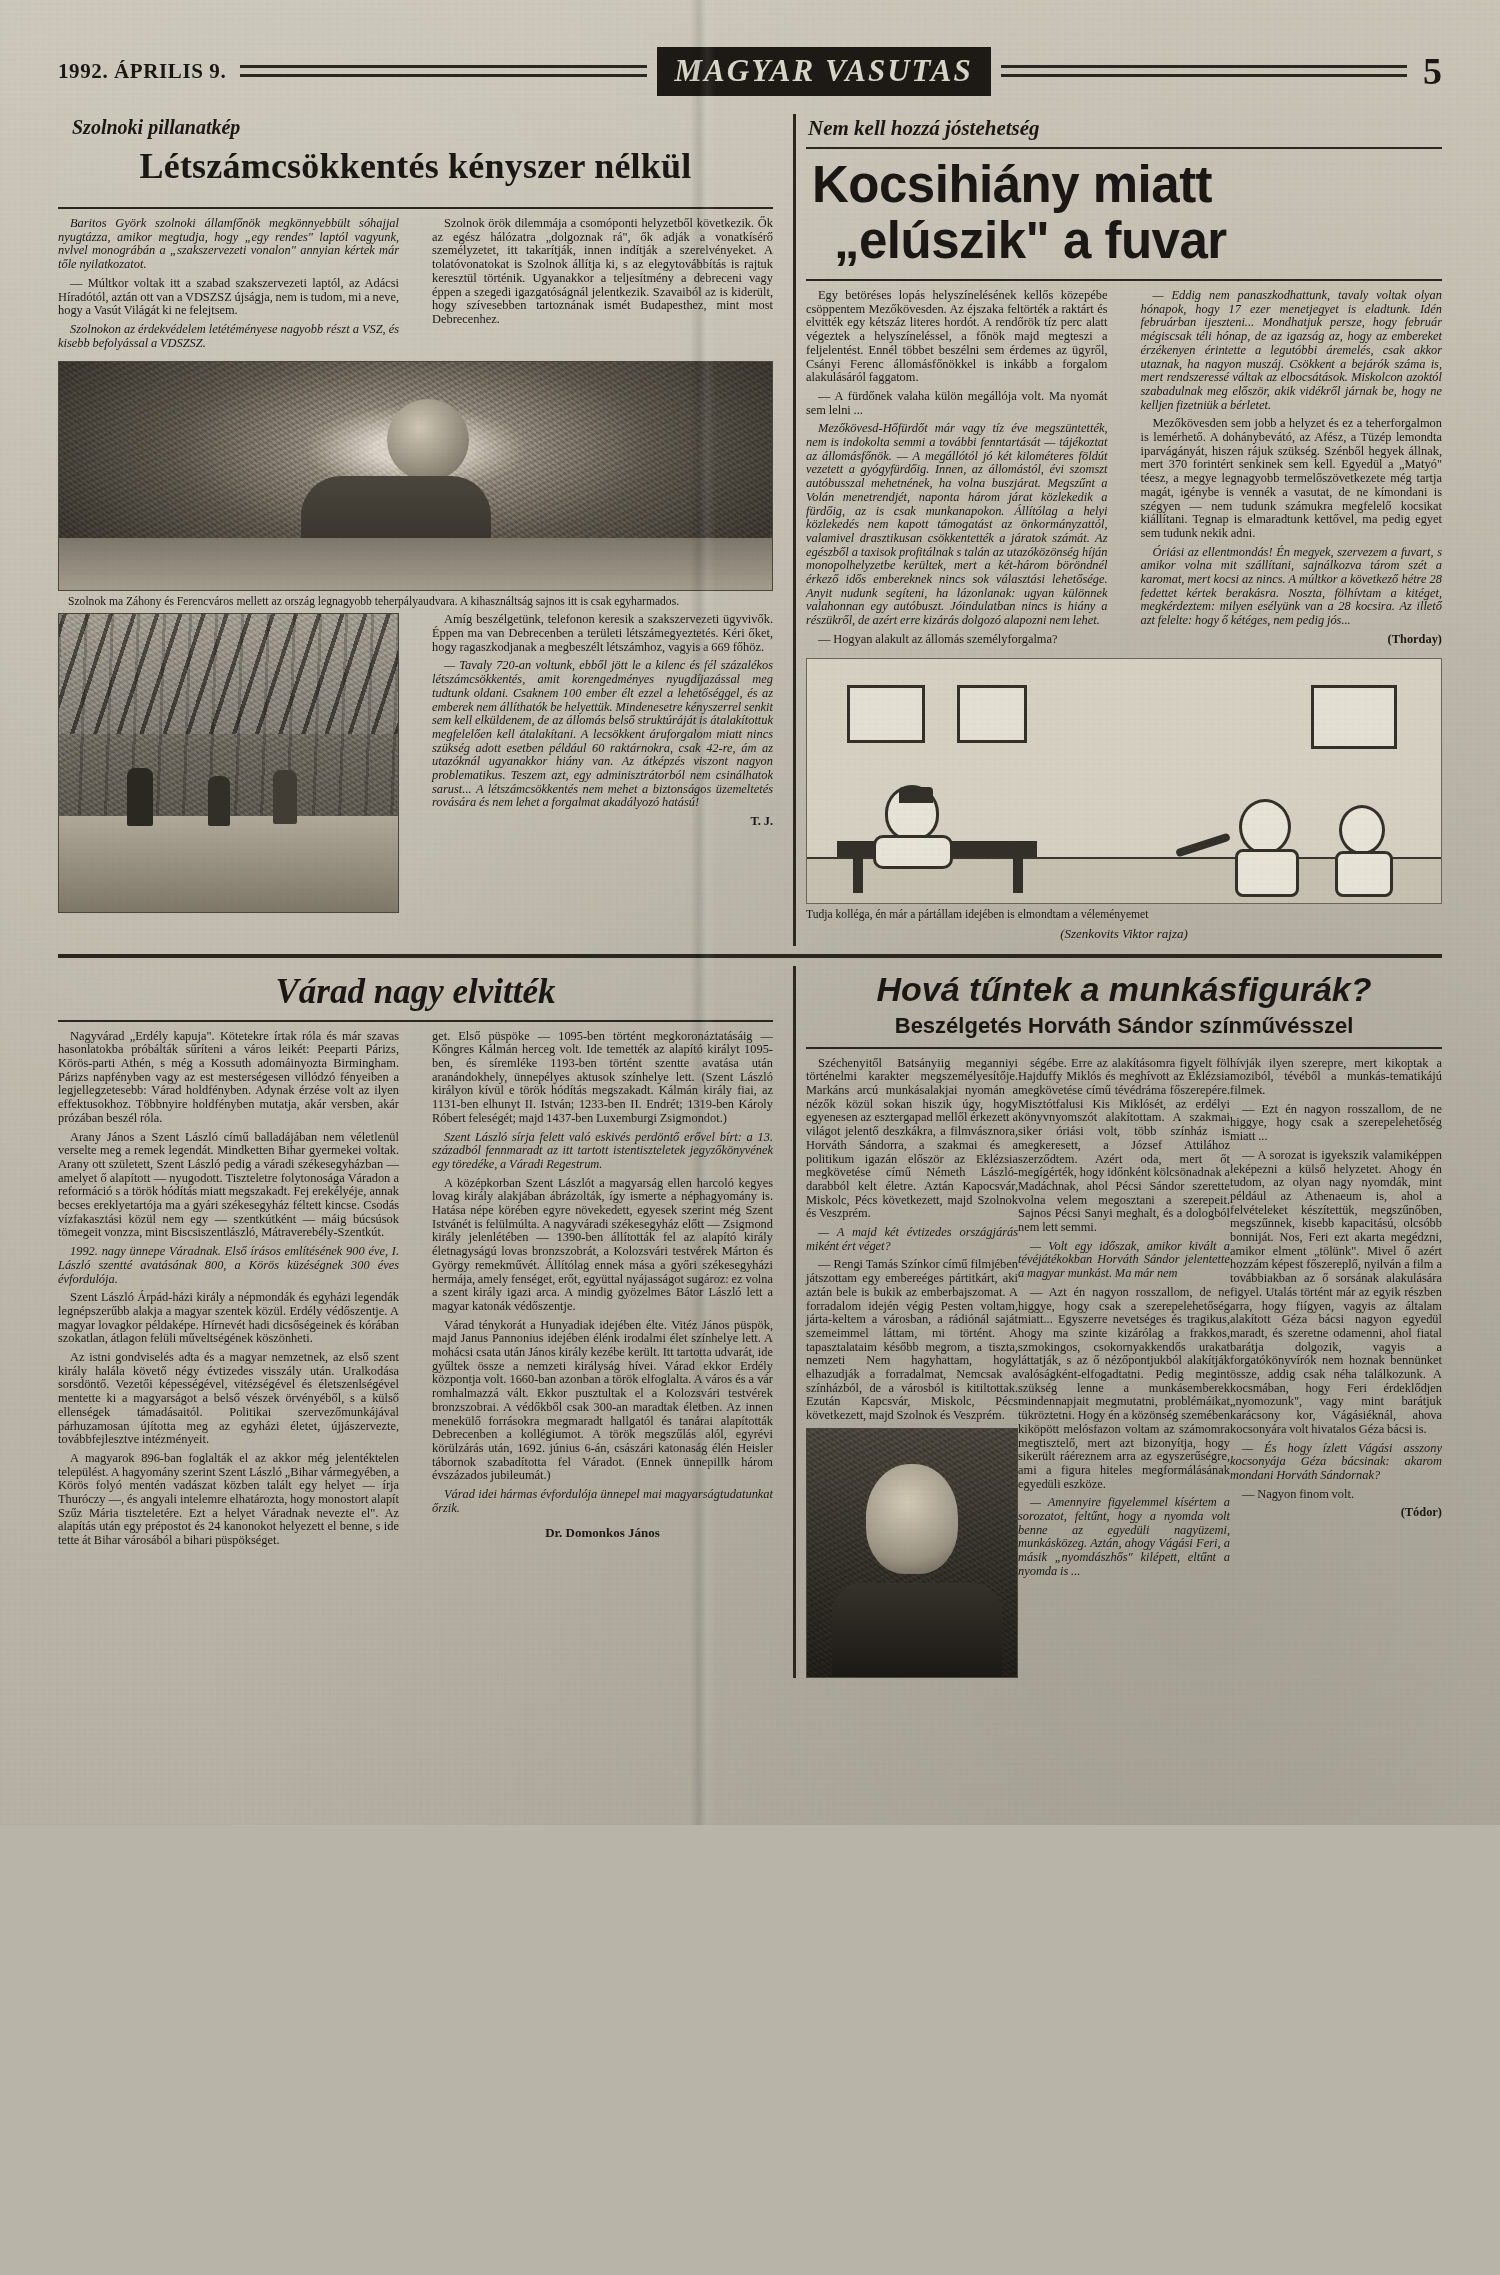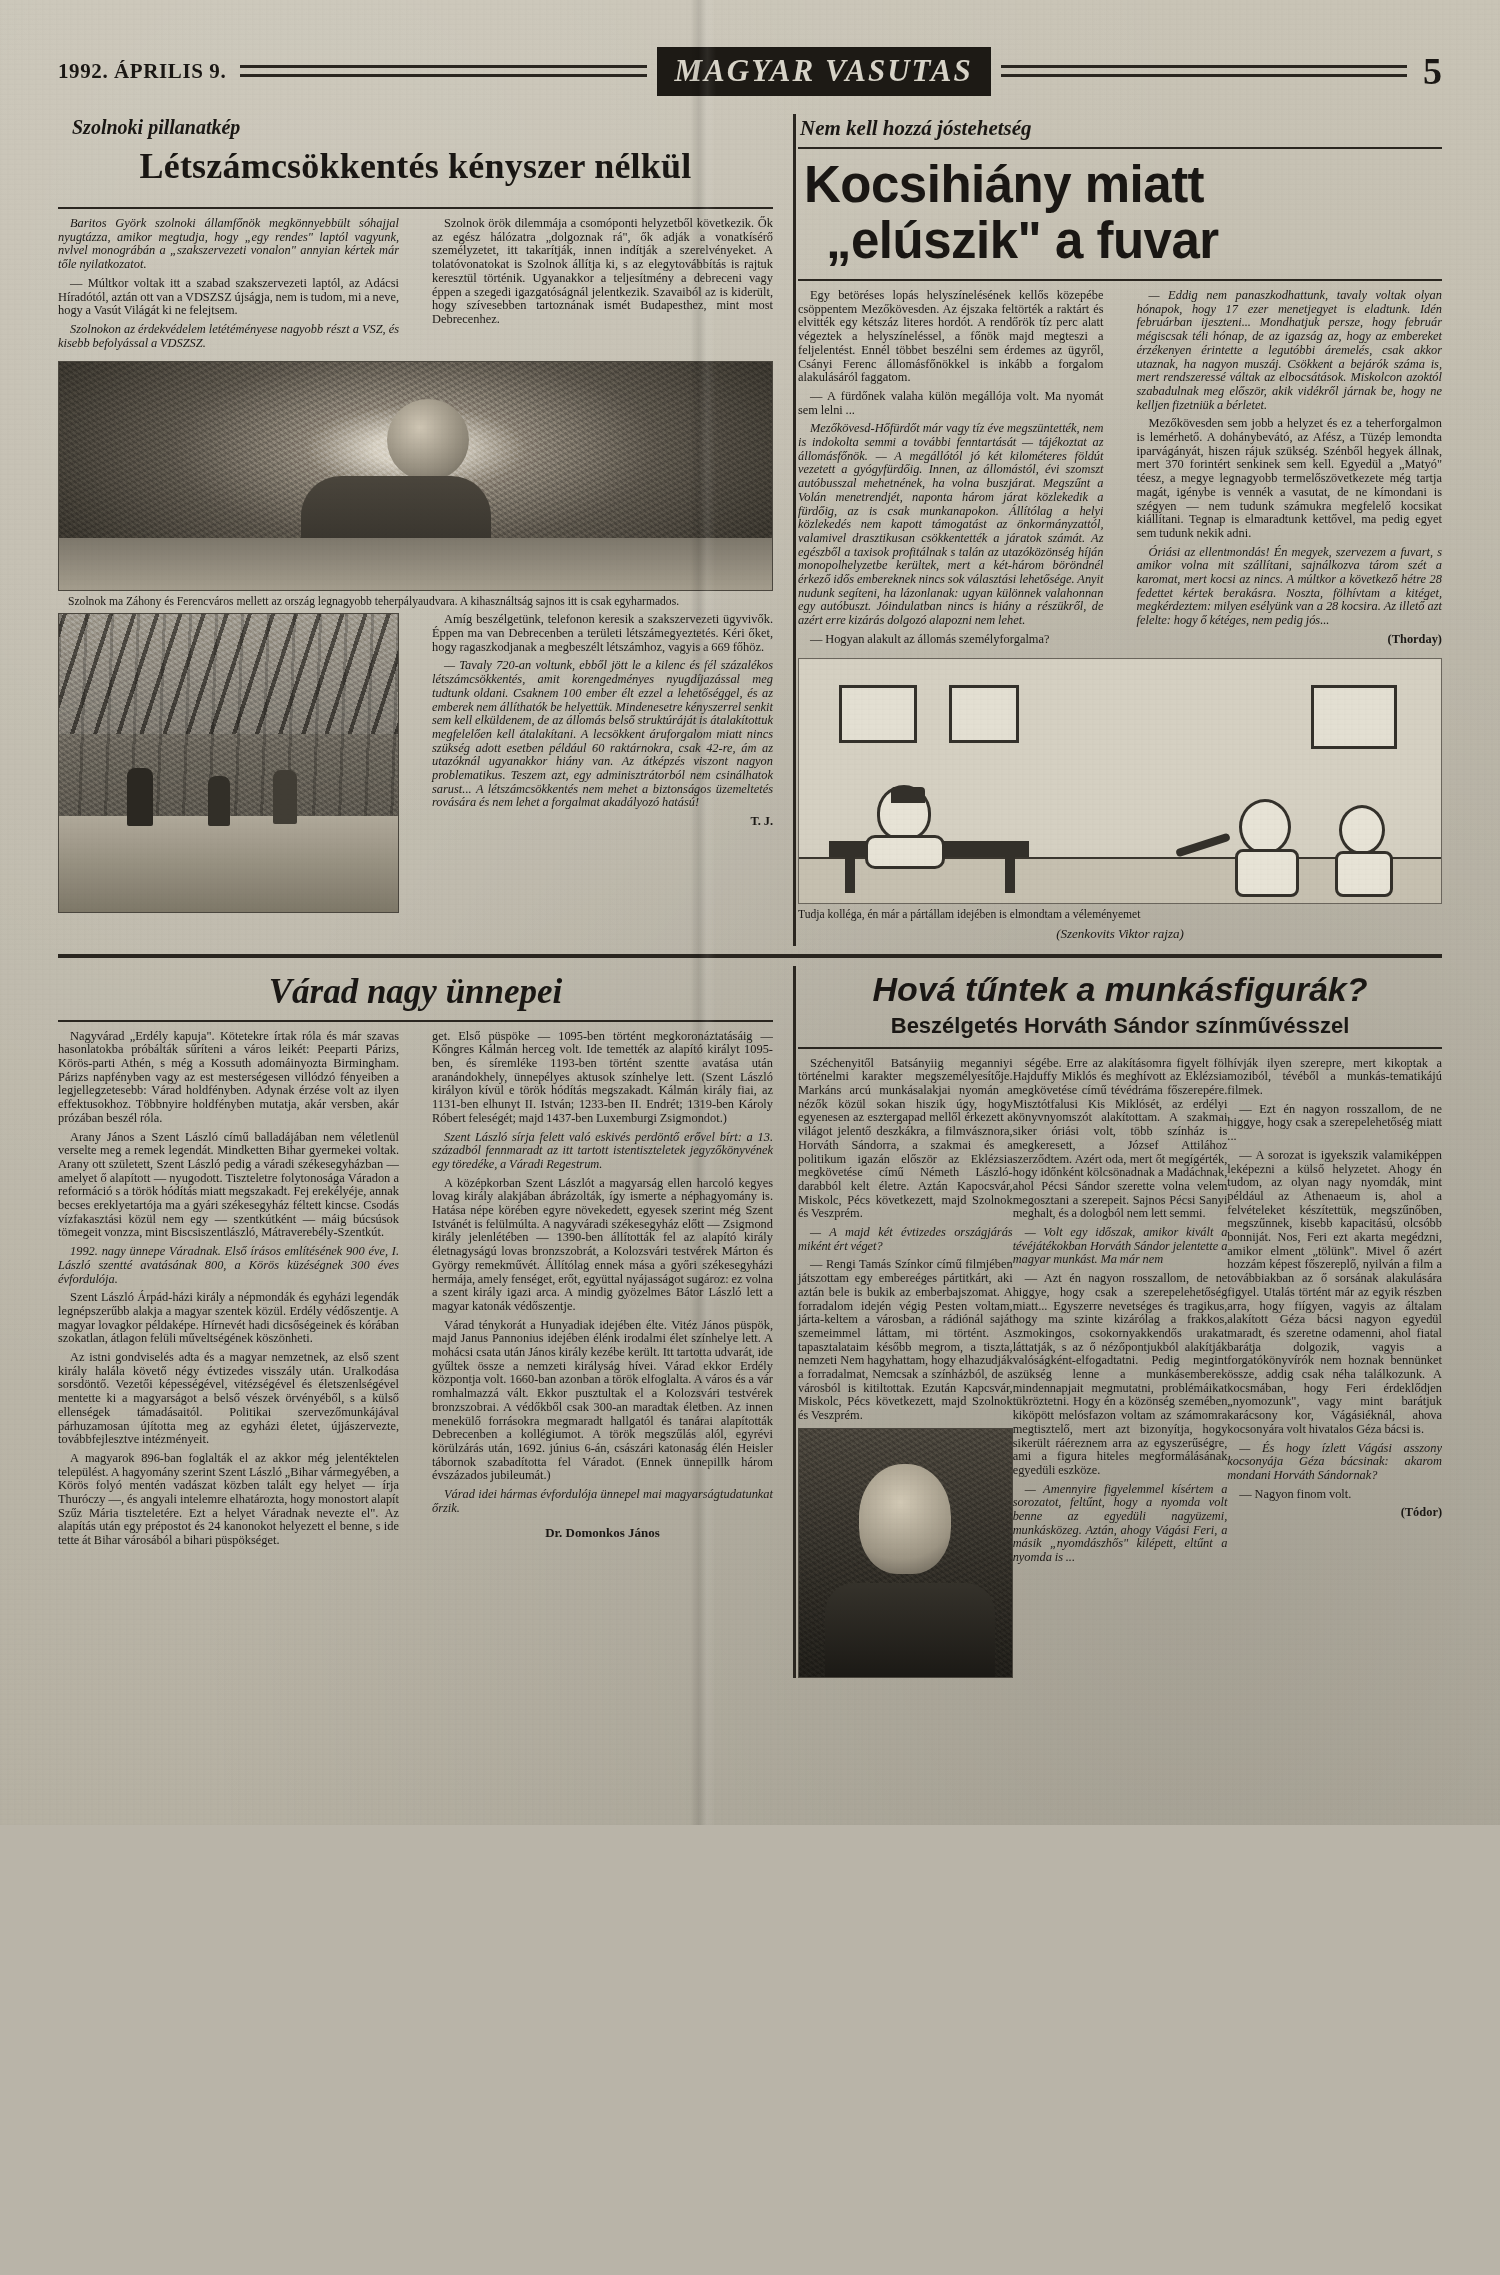--- a/index.html
+++ b/index.html
@@ -97,21 +97,21 @@
     display: flex;
     gap: 0;
   }
   .left-block { width: 735px; padding-right: 20px; }
   .vline {
     width: 3px;
     background: #2a2620;
     margin: 0 0px;
     align-self: stretch;
   }
-  .right-block { width: 646px; padding-left: 2px; }
+  .right-block { width: 646px; padding-left: 10px; }
 
   
   .kicker {
     font-style: italic;
     font-weight: 700;
     font-size: 20px;
     margin: 2px 0 6px 14px;
   }
   .headline-main {
     font-family: "Liberation Serif", serif;
@@ -341,21 +341,21 @@
         <p class="cap" style="text-indent:0;text-align:left;">Tudja kolléga, én már a pártállam idejében is elmondtam a véleményemet</p>
         <p class="credit">(Szenkovits Viktor rajza)</p>
       </div>
     </div>
 
     <div class="rule-thick" style="margin-top:8px;"></div>
 
     <div class="body-grid" style="margin-top:0;">
 
       <div class="left-block">
-        <div class="sec-title-script">Várad nagy ünnepei</div>
+        <div class="sec-title-script">Várad nagy elvitték</div>
         <div class="rule-thin"></div>
         <div class="cols2">
           <div class="col">
             <p class="body">Nagyvárad „Erdély kapuja". Kötetekre írtak róla és már szavas hasonlatokba próbálták sűríteni a város leikét: Peeparti Párizs, Körös-parti Athén, s még a Kossuth adomáinyozta Birmingham. Párizs napfényben vagy az est mesterségesen villódzó fényeiben a legjellegzetesebb: Várad holdfényben. Adynak érzése volt az ilyen effektusokhoz. Többnyire holdfényben mutatja, akár versben, akár prózában beszél róla.</p>
             <p class="body">Arany János a Szent László című balladájában nem véletlenül verselte meg a remek legendát. Mindketten Bihar gyermekei voltak. Arany ott született, Szent László pedig a váradi székesegyházban — amelyet ő alapított — nyugodott. Tiszteletre folytonosága Váradon a reformáció s a török hódítás miatt megszakadt. Fej erekélyéje, annak becses ereklyetartója ma a gyári székesegyház féltett kincse. Csodás vízfakasztási közül nem egy — szentkútként — máig búcsúsok tömegeit vonzza, mint Biscsiszentlászló, Mátraverebély-Szentkút.</p>
             <p class="body ital">1992. nagy ünnepe Váradnak. Első írásos említésének 900 éve, I. László szentté avatásának 800, a Körös küzéségnek 300 éves évfordulója.</p>
             <p class="body">Szent László Árpád-házi király a népmondák és egyházi legendák legnépszerűbb alakja a magyar szentek közül. Erdély védőszentje. A magyar lovagkor példaképe. Hírnevét hadi dicsőségeinek és kórában szokatlan, átlagon felüli műveltségének köszönheti.</p>
             <p class="body">Az istni gondviselés adta és a magyar nemzetnek, az első szent király halála követő négy évtizedes visszály után. Uralkodása sorsdöntő. Vezetői képességével, vitézségével és életszenlségével mentette ki a magyarságot a belső vészek örvényéből, s a külső ellenségek támadásaitól. Politikai szervezőmunkájával párhuzamosan újította meg az egyházi életet, újjászervezte, továbbfejlesztve intézményeit.</p>
             <p class="body">A magyarok 896-ban foglalták el az akkor még jelentéktelen települést. A hagyomány szerint Szent László „Bihar vármegyében, a Körös folyó mentén vadászat közben talált egy helyet — írja Thuróczy —, és angyali intelemre elhatározta, hogy monostort alapít Szűz Mária tiszteletére. Ezt a helyet Váradnak nevezte el". Az alapítás után egy prépostot és 24 kanonokot helyezett el benne, s ide tette át Bihar városából a bihari püspökséget.</p>
           </div>

